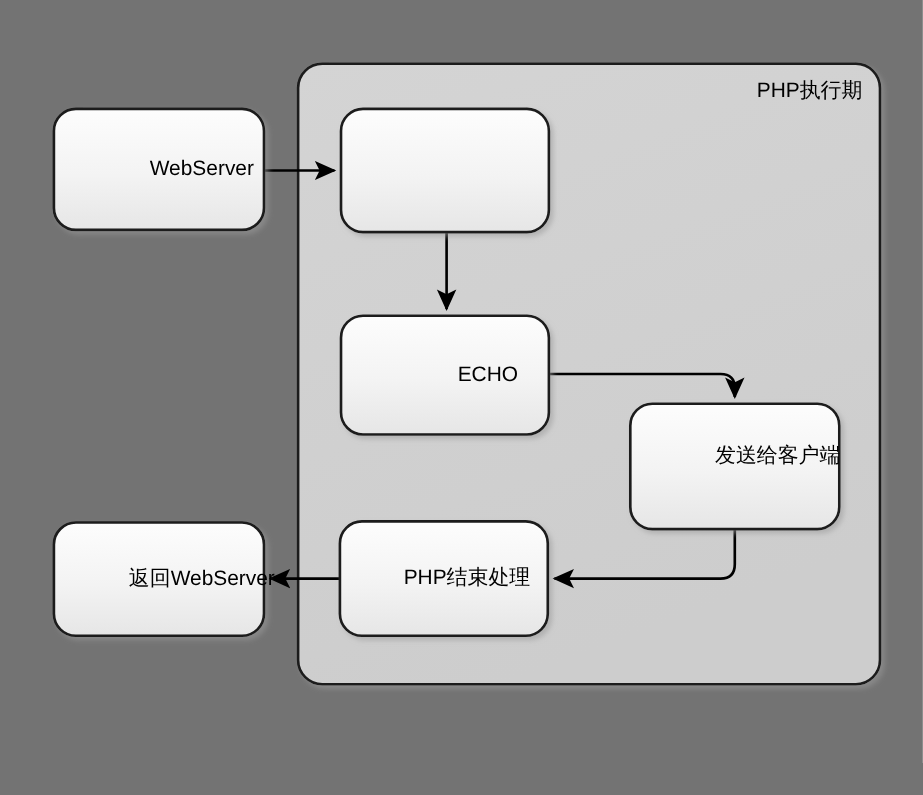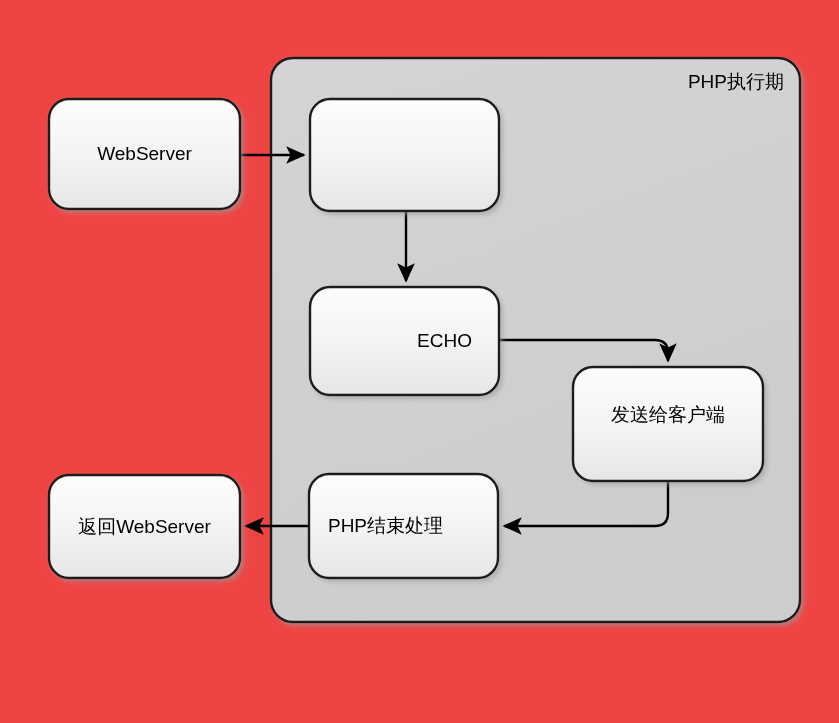--- a/index.html
+++ b/index.html
@@ -8,41 +8,42 @@
     padding: 0;
     background: #ffffff;
   }
   body {
     font-family: "Liberation Sans", "DejaVu Sans", sans-serif;
   }
   #canvas {
     position: relative;
     width: 839px;
     height: 723px;
-    background: #ef4444;
+    background: #737373;
     overflow: hidden;
   }
   #canvas svg.layer {
     position: absolute;
     left: 0;
     top: 0;
     width: 839px;
     height: 723px;
   }
   .node-label {
     position: absolute;
     display: flex;
     align-items: center;
     justify-content: center;
     text-align: center;
     color: #000000;
     font-size: 19px;
     line-height: 1.25;
     pointer-events: none;
     white-space: nowrap;
+    padding-left: 39px;
   }
   .group-label {
     position: absolute;
     color: #000000;
     font-size: 19px;
     white-space: nowrap;
     text-align: right;
   }
 </style>
 </head>
@@ -97,21 +98,21 @@
 
       <rect x="49" y="475" width="191" height="103" rx="20" ry="20" fill="url(#nodeGrad)" stroke="#1a1a1a" stroke-width="2.4" filter="url(#softShadow)"></rect>
     </g>
   </svg>
 
   <div class="group-label" style="right:55px; top:69px;">PHP执行期</div>
 
   <div class="node-label" style="left:49px; top:99px; width:191px; height:110px;">WebServer</div>
 
 
-  <div class="node-label" style="left:310px; top:287px; width:189px; height:108px;margin-left:40px;">ECHO</div>
+  <div class="node-label" style="left:310px; top:287px; width:189px; height:108px;">ECHO</div>
 
   <div class="node-label" style="left:573px; top:367px; width:190px; height:95px;">发送给客户端</div>
 
   <div class="node-label" style="left:291px; top:474px; width:189px; height:104px;">PHP结束处理</div>
 
   <div class="node-label" style="left:49px; top:475px; width:191px; height:103px;">返回WebServer</div>
 
 </div>
 
 </body></html>

